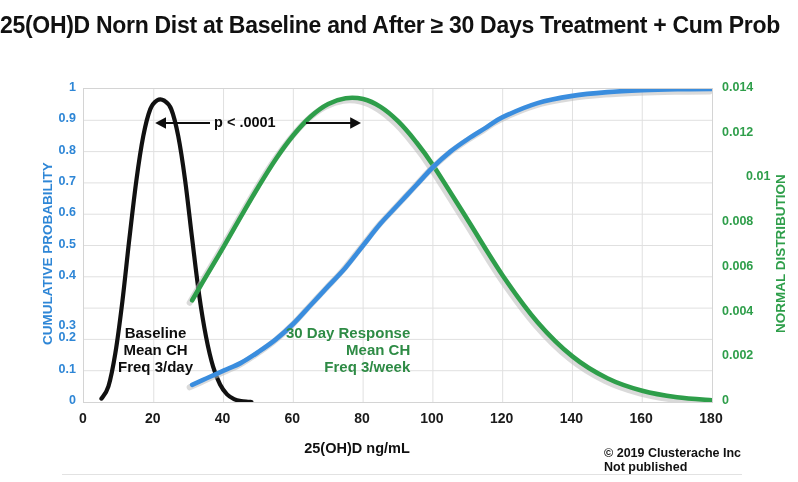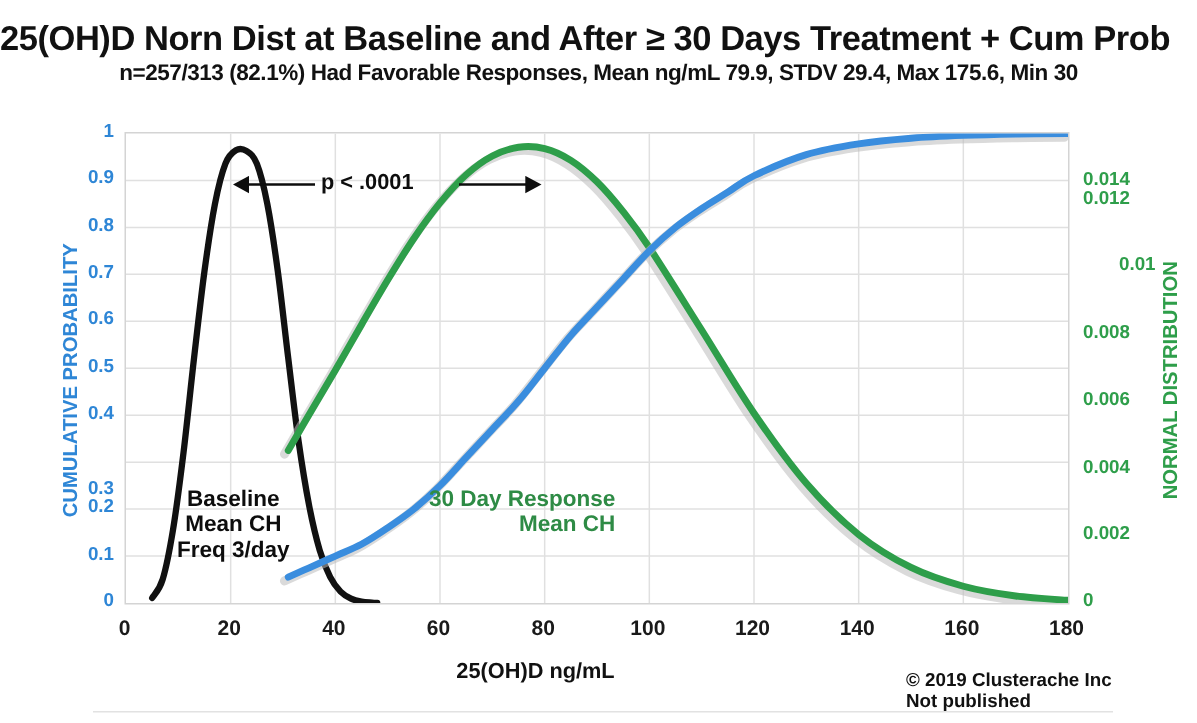--- a/index.html
+++ b/index.html
@@ -156,21 +156,20 @@
     height: 1px;
     background: #e2e2e2;
   }
 </style>
 </head>
 <body>
 
 <div id="page">
 
   <div class="title">25(OH)D Norn Dist at Baseline and After ≥ 30 Days Treatment + Cum Prob</div>
-  <div class="subtitle">n=257/313 (82.1%) Had Favorable Responses, Mean ng/mL 79.9, STDV 29.4, Max 175.6, Min 30</div>
 
   <div class="axis-title-left">CUMULATIVE PROBABILITY</div>
   <div class="axis-title-right">NORMAL DISTRIBUTION</div>
   <div class="axis-title-x">25(OH)D ng/mL</div>
 
   <div id="ticks-left">
       <div class="tick left" style="left: 30px; width: 46px; top: 393px;">0</div>
       <div class="tick left" style="left: 30px; width: 46px; top: 361.7px;">0.1</div>
       <div class="tick left" style="left: 30px; width: 46px; top: 330.4px;">0.2</div>
       <div class="tick left" style="left: 30px; width: 46px; top: 299.1px; margin-top: 19px;">0.3</div>
@@ -183,21 +182,21 @@
       <div class="tick left" style="left: 30px; width: 46px; top: 80px;">1</div>
     </div>
   <div id="ticks-right">
       <div class="tick right" style="left: 722px; width: 60px; top: 393px;">0</div>
       <div class="tick right" style="left: 722px; width: 60px; top: 348.286px;">0.002</div>
       <div class="tick right" style="left: 722px; width: 60px; top: 303.571px;">0.004</div>
       <div class="tick right" style="left: 722px; width: 60px; top: 258.857px;">0.006</div>
       <div class="tick right" style="left: 722px; width: 60px; top: 214.143px;">0.008</div>
       <div class="tick right" style="left: 722px; width: 60px; top: 169.429px; margin-left: 24px;">0.01</div>
       <div class="tick right" style="left: 722px; width: 60px; top: 124.714px;">0.012</div>
-      <div class="tick right" style="left: 722px; width: 60px; top: 80px; margin-top: 32px;">0.014</div>
+      <div class="tick right" style="left: 722px; width: 60px; top: 80px;">0.014</div>
     </div>
   <div id="ticks-x">
       <div class="tick xaxis" style="left: 53px; width: 60px; top: 410px;">0</div>
       <div class="tick xaxis" style="left: 122.778px; width: 60px; top: 410px;">20</div>
       <div class="tick xaxis" style="left: 192.556px; width: 60px; top: 410px;">40</div>
       <div class="tick xaxis" style="left: 262.333px; width: 60px; top: 410px;">60</div>
       <div class="tick xaxis" style="left: 332.111px; width: 60px; top: 410px;">80</div>
       <div class="tick xaxis" style="left: 401.889px; width: 60px; top: 410px;">100</div>
       <div class="tick xaxis" style="left: 471.667px; width: 60px; top: 410px;">120</div>
       <div class="tick xaxis" style="left: 541.444px; width: 60px; top: 410px;">140</div>
@@ -254,20 +253,21 @@
 
   <div class="annot annot-baseline">
     <div>Baseline</div>
     <div>Mean CH</div>
     <div>Freq 3/day</div>
   </div>
 
   <div class="annot annot-response">
     <div>30 Day Response</div>
     <div>Mean CH</div>
+    <div>Freq 3/week</div>
   </div>
 
   <div class="copyright">
     <div>© 2019 Clusterache Inc</div>
     <div>Not published</div>
   </div>
 
   <div class="bottom-rule"></div>
 </div>
 

